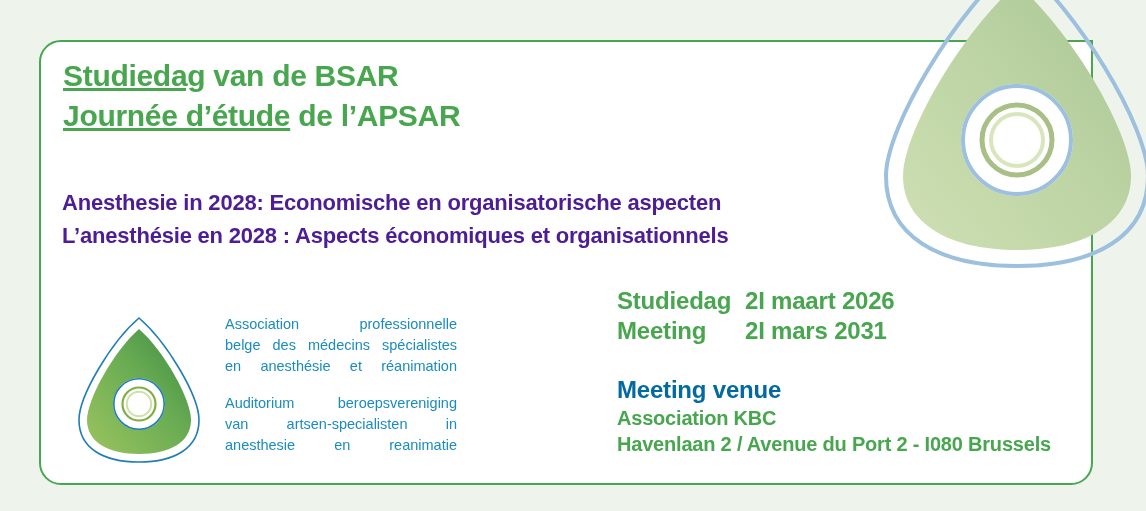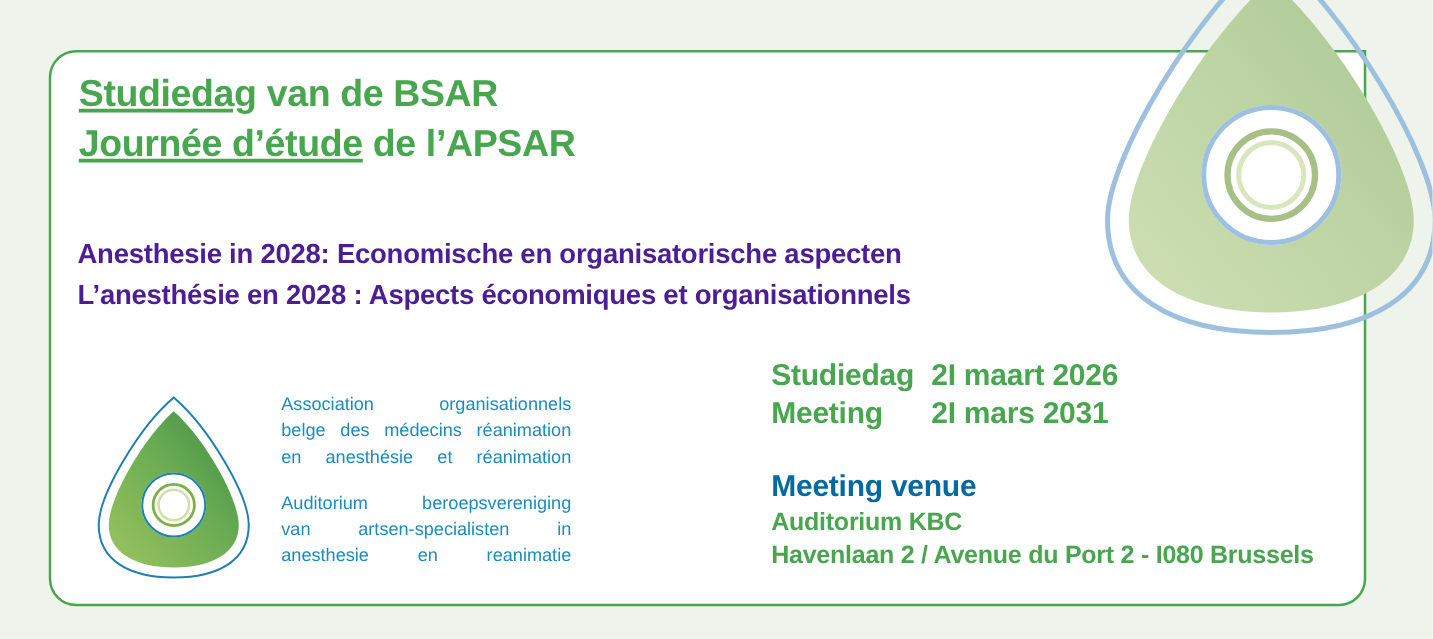--- a/index.html
+++ b/index.html
@@ -204,22 +204,22 @@
       </g>
 
       <circle cx="68" cy="92" r="25.2" fill="none" stroke="#1f7fb5" stroke-width="1.6"></circle>
       <circle cx="68" cy="92" r="16.5" fill="none" stroke="#7fb045" stroke-width="2.2"></circle>
       <circle cx="68" cy="92" r="12.2" fill="none" stroke="#cfe0a8" stroke-width="2"></circle>
     </svg>
   </div>
 
   <div class="assoc">
     <p>
-      <span class="j" style="display:block">Association organisationnels</span>
-      <span class="j" style="display:block">belge des médecins réanimation</span>
+      <span class="j" style="display:block">Association professionnelle</span>
+      <span class="j" style="display:block">belge des médecins spécialistes</span>
       <span class="j" style="display:block">en anesthésie et réanimation</span>
     </p>
     <p>
       <span class="j" style="display:block">Auditorium beroepsvereniging</span>
       <span class="j" style="display:block">van artsen-specialisten in</span>
       <span class="j" style="display:block">anesthesie en reanimatie</span>
     </p>
   </div>
 
   <div class="dates">
@@ -228,21 +228,21 @@
       <span class="val">2I maart 2026</span>
     </div>
     <div class="row">
       <span class="day">Meeting</span>
       <span class="val">2I mars 2031</span>
     </div>
   </div>
 
   <div class="venue">
     <div class="vtitle">Meeting venue</div>
-    <div class="vline">Auditorium KBC</div>
+    <div class="vline">Association KBC</div>
     <div class="vline">Havenlaan 2 / Avenue du Port 2 - I080 Brussels</div>
   </div>
 
   <div class="bg-logo">
     <svg viewBox="0 0 290 340" width="290" height="340" aria-hidden="true">
       <defs>
         <linearGradient id="gradBig" x1="0" y1="1" x2="1" y2="0">
           <stop offset="0%" stop-color="#cfe0b4"></stop>
           <stop offset="55%" stop-color="#bcd3a3"></stop>
           <stop offset="100%" stop-color="#a9c593"></stop>

